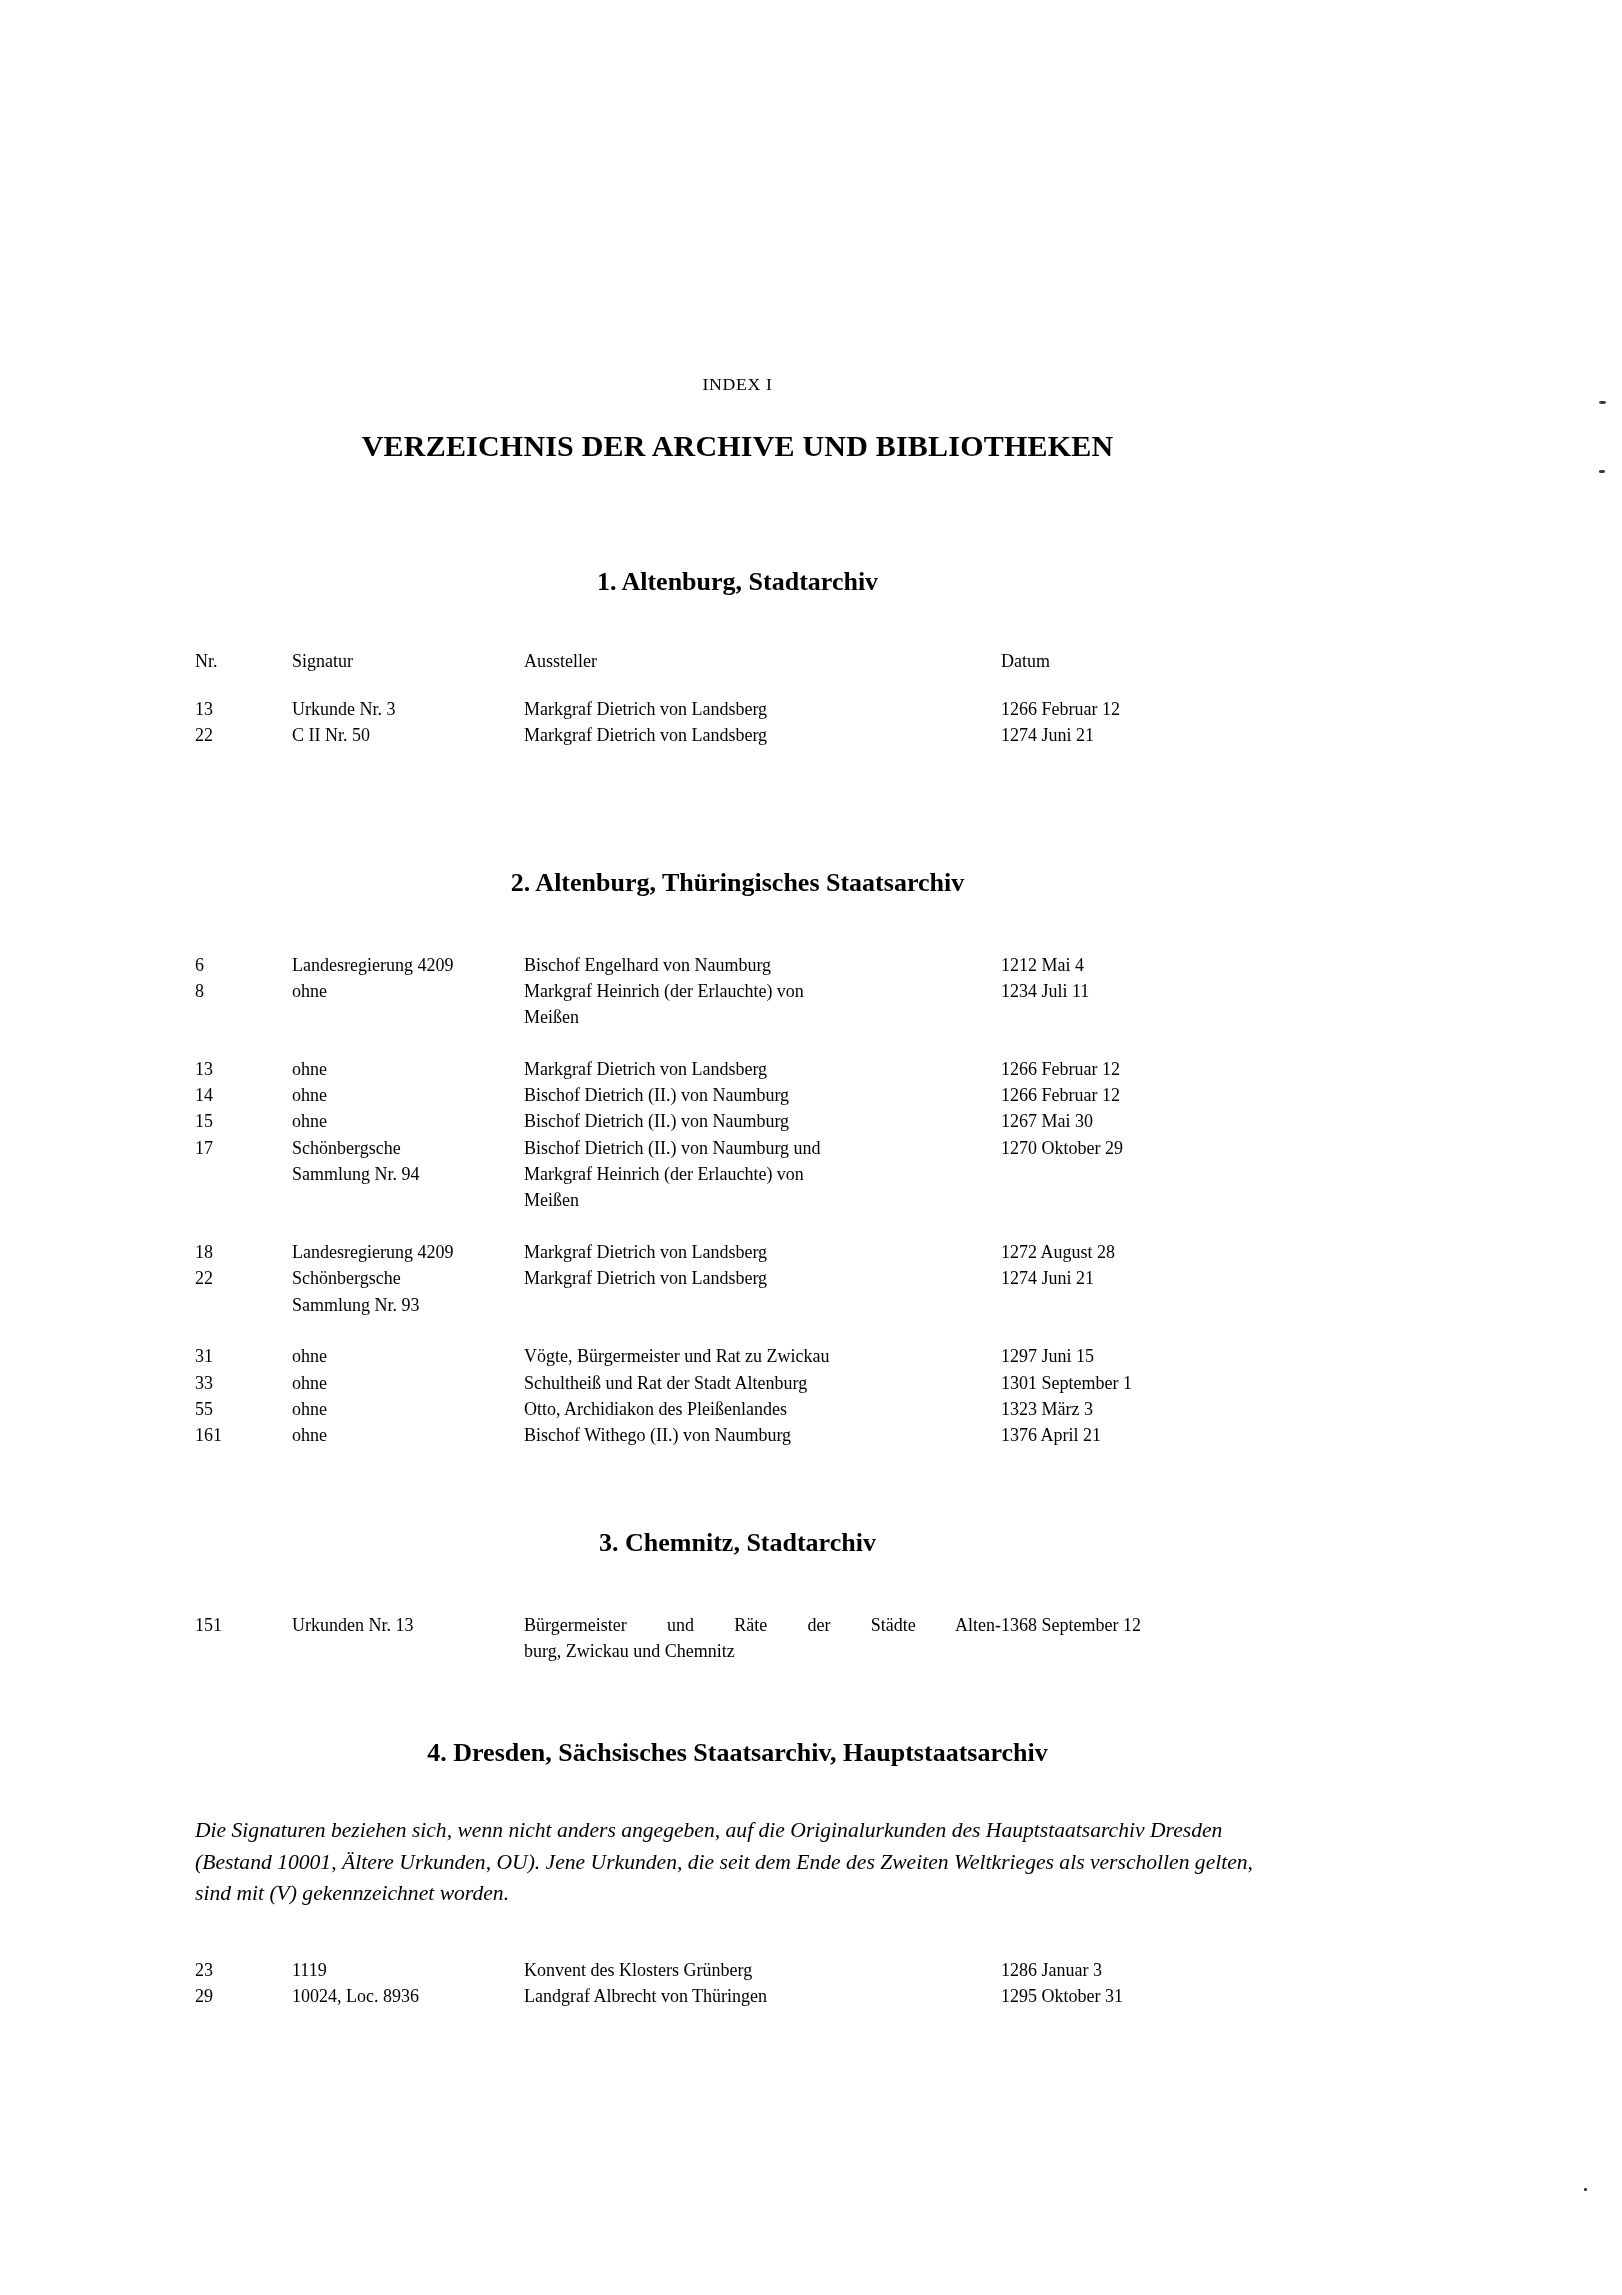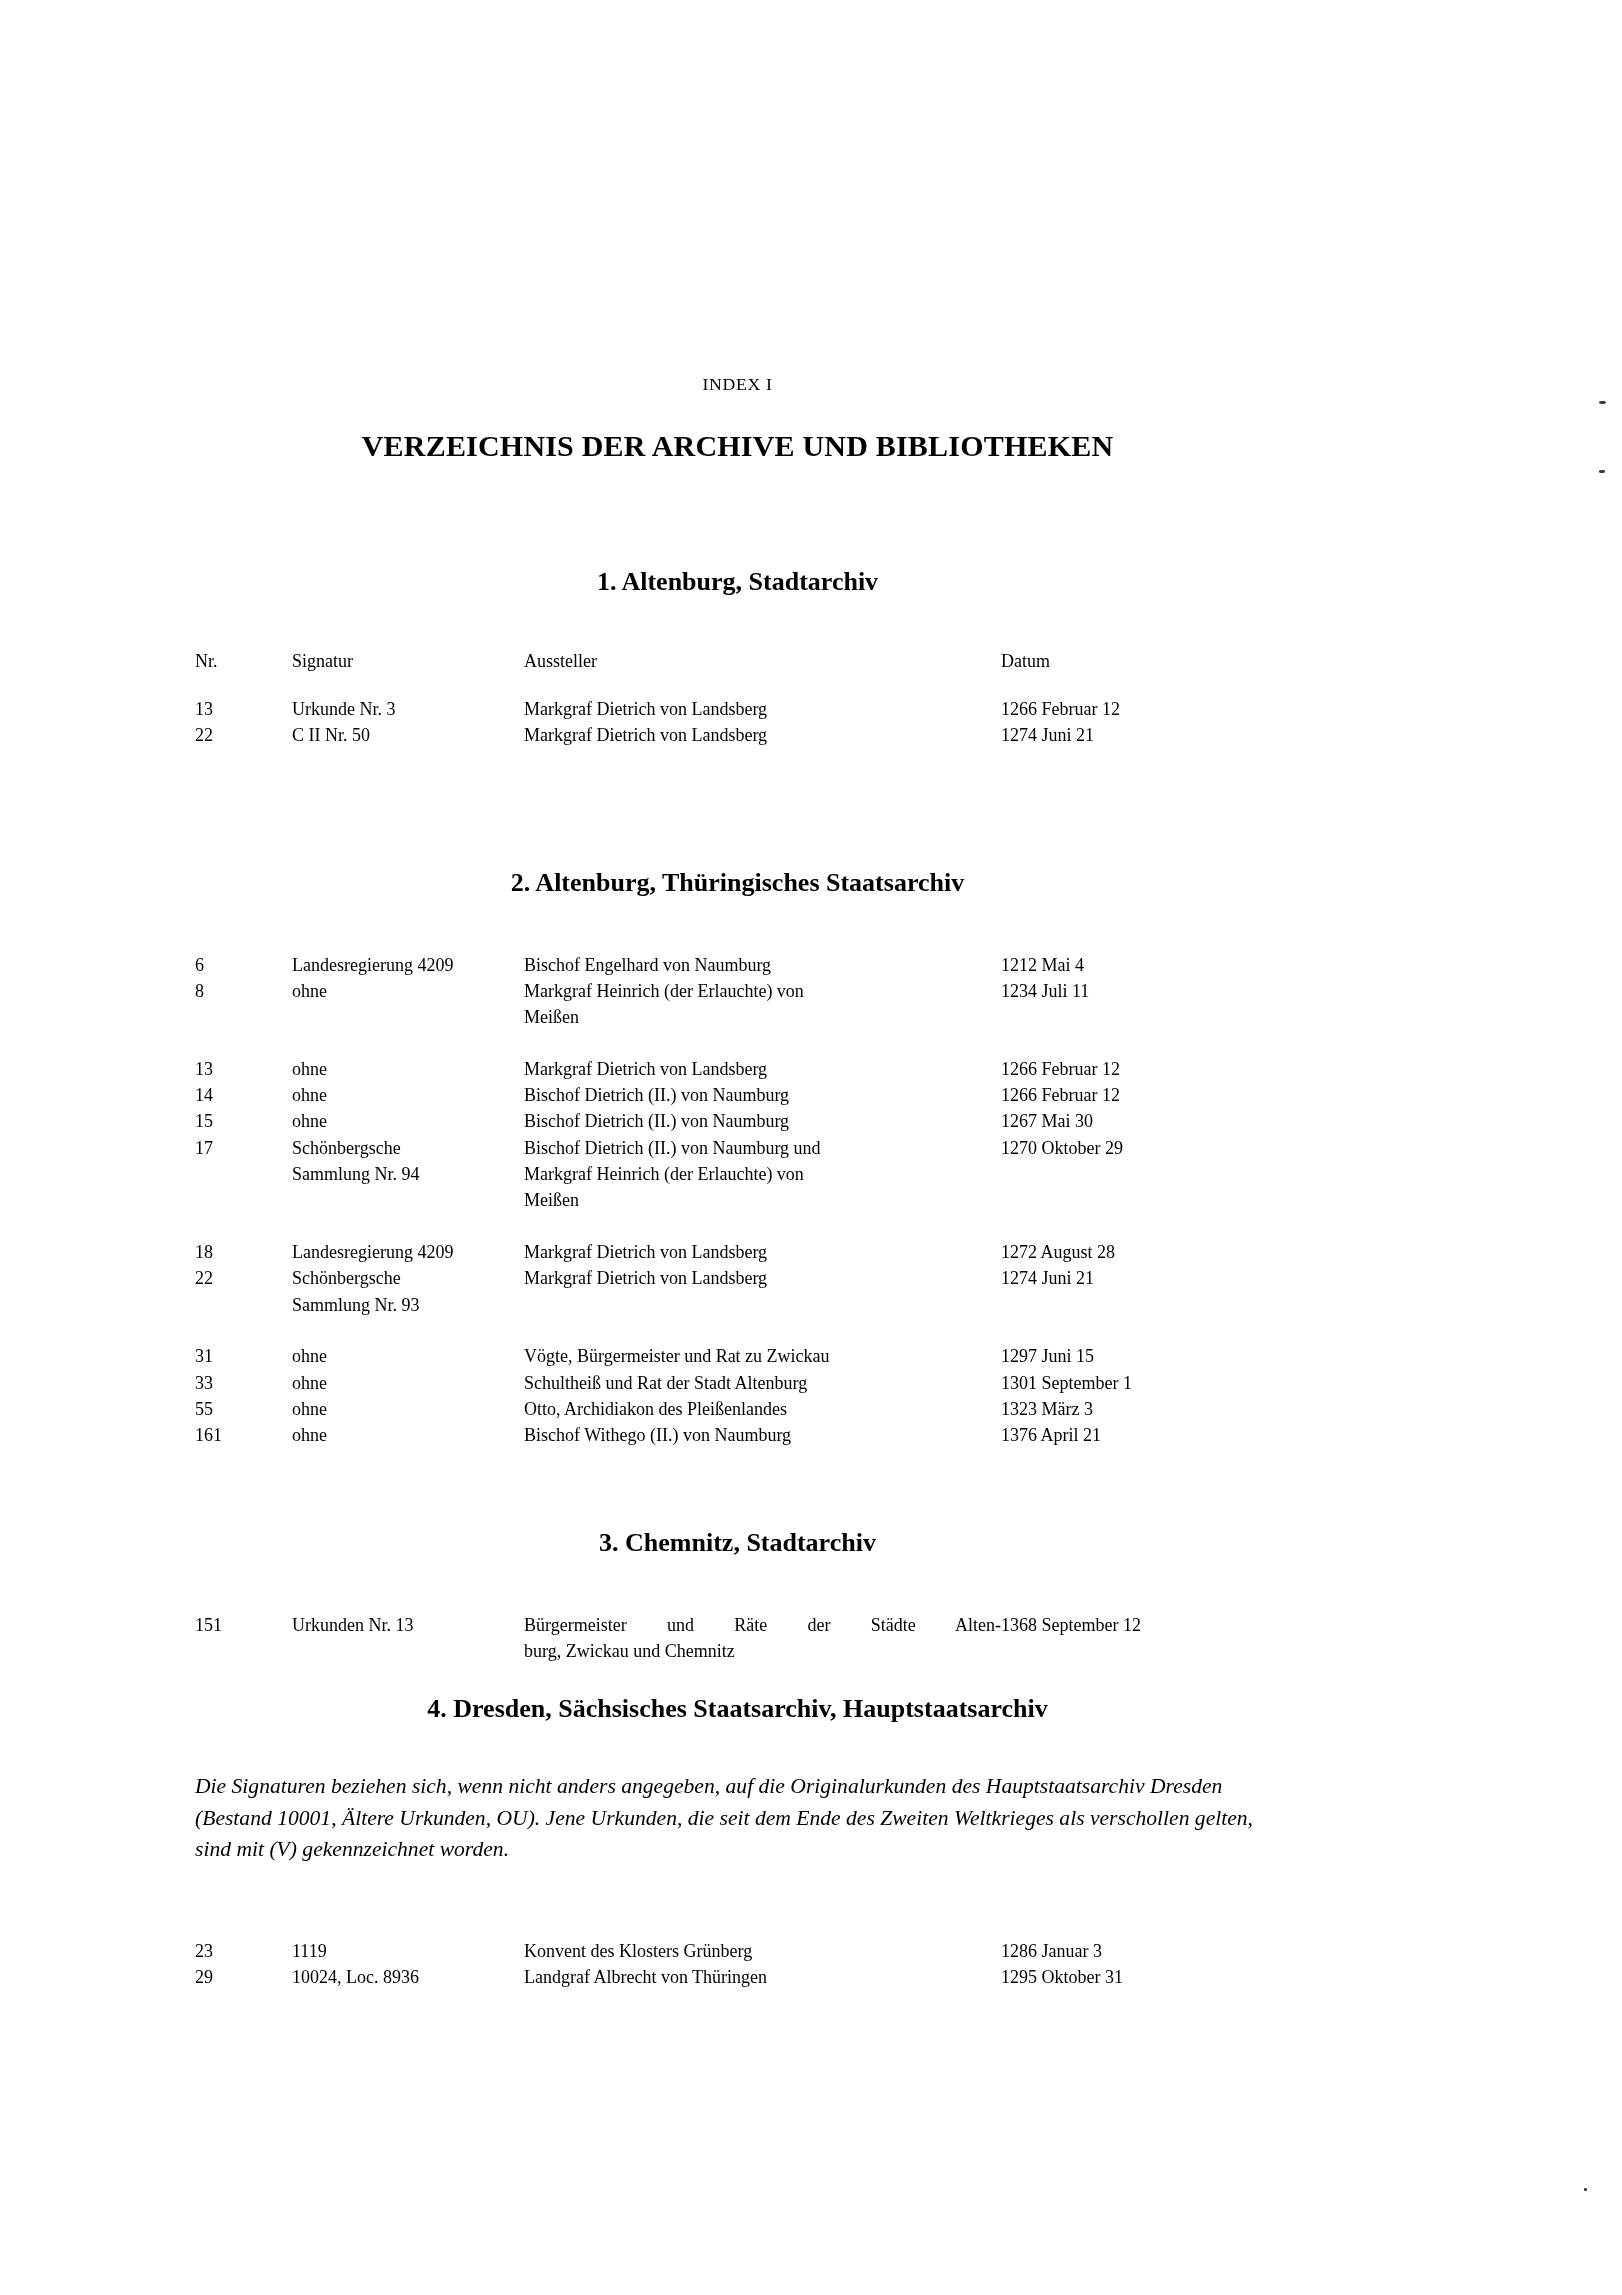--- a/index.html
+++ b/index.html
@@ -52,42 +52,42 @@
   .section-heading {
     text-align: center;
     font-size: 26px;
     line-height: 1.25;
     white-space: nowrap;
   }
 
   .sec-1 .section-heading { margin-top: 102px; }
   .sec-2 .section-heading { margin-top: 119px; }
   .sec-3 .section-heading { margin-top: 79px; }
-  .sec-4 .section-heading { margin-top: 29px; }
+  .sec-4 .section-heading { margin-top: 73px; }
 
   .note {
     font-style: italic;
     font-size: 21.6px;
     line-height: 1.47;
     margin-top: 45px;
     text-align: left;
   }
 
   
   table.entries {
     border-collapse: collapse;
     width: 1085px;
     table-layout: fixed;
     font-size: 18px;
   }
 
   .sec-1 table.entries { margin-top: 49px; }
   .sec-2 table.entries { margin-top: 52px; }
   .sec-3 table.entries { margin-top: 52px; }
-  .sec-4 table.entries { margin-top: 72px; }
+  .sec-4 table.entries { margin-top: 47px; }
 
   table.entries col.c-nr   { width: 97px; }
   table.entries col.c-sig  { width: 232px; }
   table.entries col.c-aus  { width: 477px; }
   table.entries col.c-dat  { width: 279px; }
 
   table.entries th,
   table.entries td {
     vertical-align: top;
     padding: 0;

